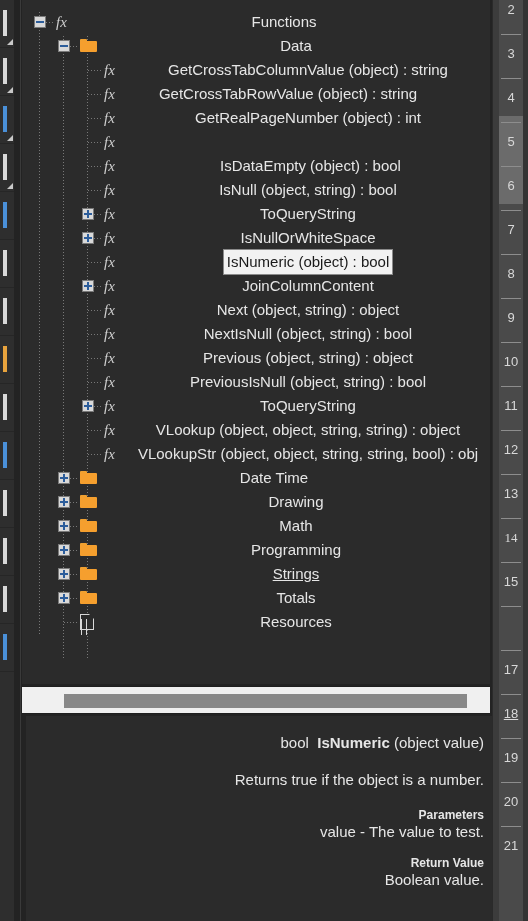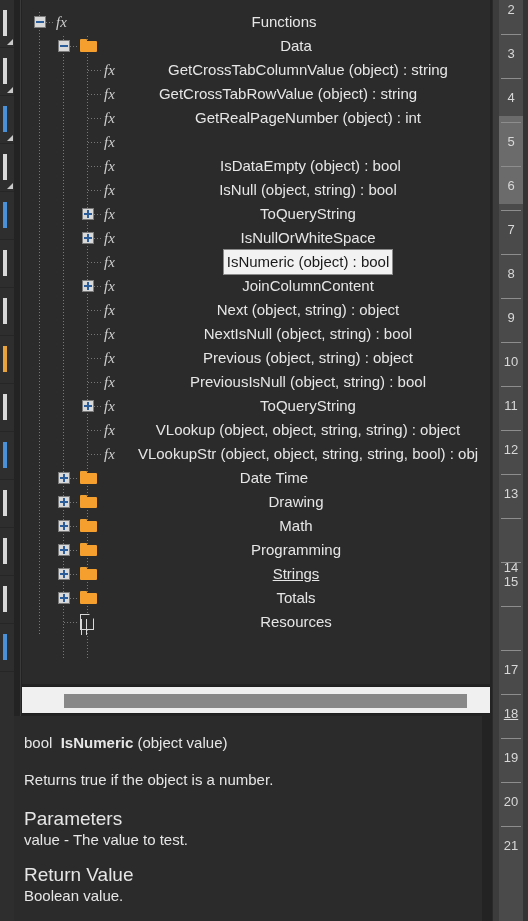--- a/index.html
+++ b/index.html
@@ -57,26 +57,26 @@
     border-left: 1px solid #d8d8d8; border-right: 1px solid #d8d8d8; }
   .sel { background: #f2f2f2; color: #1a1a1a; outline: 1px solid #8a8a8a;
     padding: 0 3px; margin-left: -3px; }
 
   
   .hscroll { position: absolute; left: 22px; top: 686px; width: 468px; height: 28px;
     background: #f0f0f0; border-top: 1px solid #1f1f1f; border-bottom: 1px solid #1f1f1f; }
   .hthumb { position: absolute; left: 44px; top: 7px; width: 402px; height: 14px; background: #888888; }
 
   
-  .desc { position: absolute; left: 14px; top: 716px; width: 468px; height: 205px;
-    background: #2b2b2b; padding: 18px 10px 0 10px; color: #e6e6e6; font-size: 15px; }
+  .desc { position: absolute; left: 26px; top: 716px; width: 468px; height: 205px;
+    background: #2b2b2b; padding: 18px 10px 0 10px; color: #e6e6e6; font-size: 15px; text-align: right; }
   .desc .sig { margin-bottom: 20px; }
   .desc .sig b { font-weight: bold; }
   .desc p { margin-bottom: 18px; line-height: 1.25; }
-  .desc h4 { font-size: 19px; font-weight: normal; margin-bottom: 1px; }
+  .desc h4 { font-size: 12px; font-weight: bold; margin-bottom: 1px; }
   .desc .body-line { margin-bottom: 16px; }
 
   
   .ruler { position: absolute; left: 492px; top: 0; width: 36px; height: 921px;
     background: #3c3c3c; border-left: 1px solid #2a2a2a; }
   .ruler-track { position: absolute; left: 6px; top: 0; width: 24px; height: 921px;
     background: #4a4a4a; }
   .ruler-thumb { position: absolute; left: 6px; width: 24px; background: #6b6b6b; }
   .rtick { position: absolute; left: 8px; width: 20px; height: 1px; background: #8d8d8d; }
   .rnum { position: absolute; left: 0; width: 36px; text-align: center;
@@ -234,21 +234,21 @@
         <div class="rnum" style="top: 310px;">9</div>
         <div class="rtick" style="top: 342px;"></div>
         <div class="rnum" style="top: 354px;">10</div>
         <div class="rtick" style="top: 386px;"></div>
         <div class="rnum" style="top: 398px;">11</div>
         <div class="rtick" style="top: 430px;"></div>
         <div class="rnum" style="top: 442px;">12</div>
         <div class="rtick" style="top: 474px;"></div>
         <div class="rnum" style="top: 486px;">13</div>
         <div class="rtick" style="top: 518px;"></div>
-        <div class="rnum" style="top: 560px;">14</div>
+        <div class="rnum" style="top: 530px; font-family: Liberation Serif, serif;">14</div>
         <div class="rtick" style="top: 562px;"></div>
         <div class="rnum" style="top: 574px;">15</div>
         <div class="rtick" style="top: 606px;"></div>
         <div class="rnum" style="top: 618px; padding-left: 48px;">16</div>
         <div class="rtick" style="top: 650px;"></div>
         <div class="rnum" style="top: 662px;">17</div>
         <div class="rtick" style="top: 694px;"></div>
         <div class="rnum" style="top: 706px; text-decoration: underline;">18</div>
         <div class="rtick" style="top: 738px;"></div>
         <div class="rnum" style="top: 750px;">19</div>

